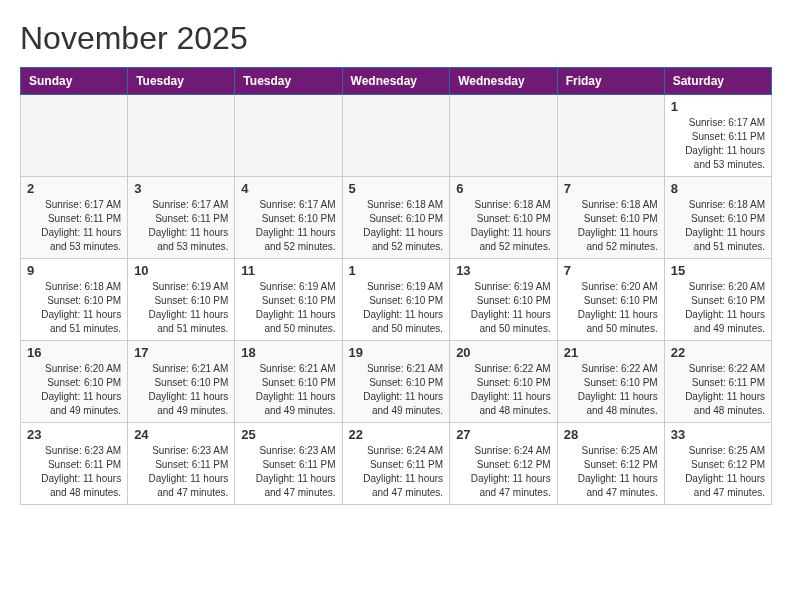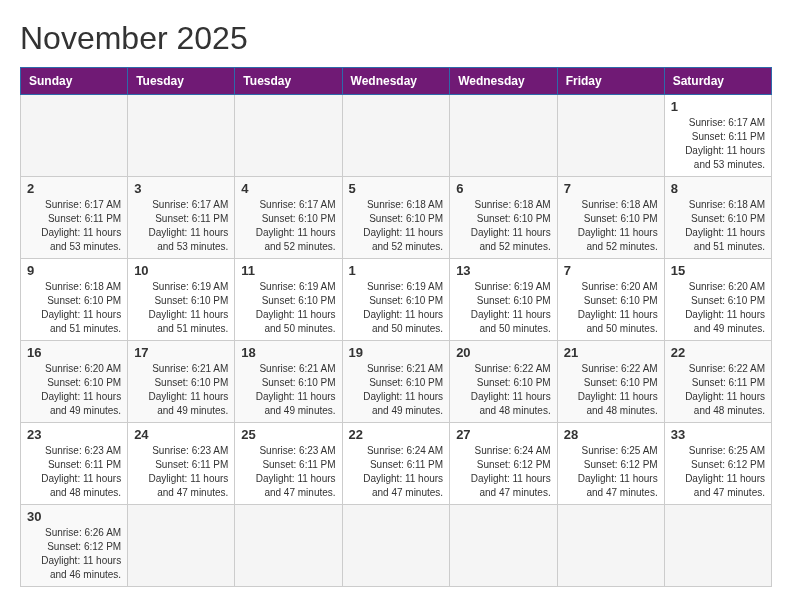--- a/index.html
+++ b/index.html
@@ -232,26 +232,14 @@
       <td>
         <span class="day-num">28</span>
         <div class="day-info"><span>Sunrise:</span> <span>6:25 AM</span><br><span>Sunset:</span> <span>6:12 PM</span><br><span>Daylight:</span> <span>11 hours and 47 minutes.</span></div>
       </td>
       <td>
         <span class="day-num">33</span>
         <div class="day-info"><span>Sunrise:</span> <span>6:25 AM</span><br><span>Sunset:</span> <span>6:12 PM</span><br><span>Daylight:</span> <span>11 hours and 47 minutes.</span></div>
       </td>
     </tr>
 
-    <tr class="row-shade">
-      <td>
-        <span class="day-num">30</span>
-        <div class="day-info"><span>Sunrise:</span> <span>6:26 AM</span><br><span>Sunset:</span> <span>6:12 PM</span><br><span>Daylight:</span> <span>11 hours and 46 minutes.</span></div>
-      </td>
-      <td class="empty"></td>
-      <td class="empty"></td>
-      <td class="empty"></td>
-      <td class="empty"></td>
-      <td class="empty"></td>
-      <td class="empty"></td>
-    </tr>
   </tbody>
 </table>
 
 </body></html>

